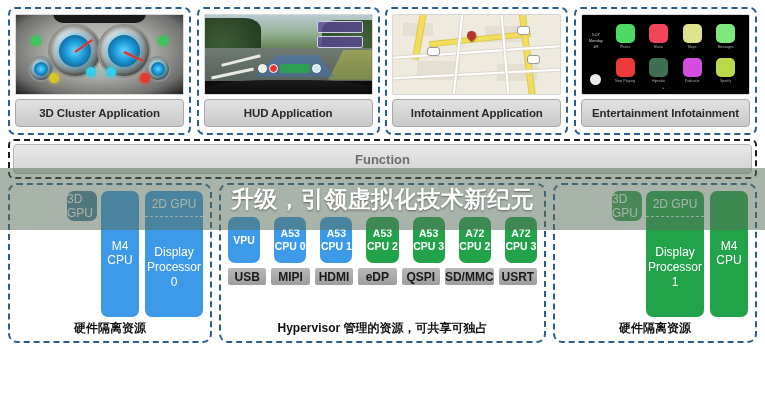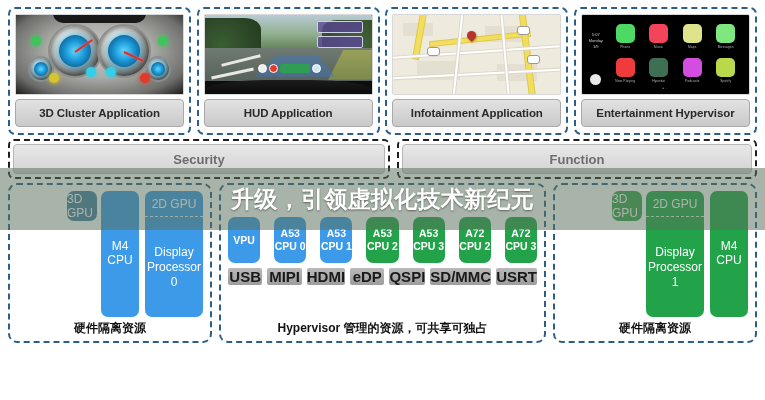--- a/index.html
+++ b/index.html
@@ -274,21 +274,21 @@
     color: #fff; font-size: 10.5px; font-weight: bold; line-height: 1.2;
   }
   .cpu.blue { background: #3c9ae8; }
   .cpu.green { background: #22a34a; }
   .io-row { display: flex; gap: 5px; height: 17px; }
   .io {
     flex: 1 1 0;
     background: linear-gradient(#b9b9b9, #9d9d9d);
     border-radius: 2px;
     display: flex; align-items: center; justify-content: center;
-    font-size: 15px; font-weight: bold; color: #1a1a1a;
+    font-size: 12px; font-weight: bold; color: #1a1a1a;
   }
 
   
   .soc {
     position: absolute;
     left: 8px; bottom: 9px; width: 749px; height: 36px;
     background: #2d7f96;
     border-radius: 3px;
     display: flex; align-items: center; justify-content: center;
     color: #ffffff; font-size: 15px; font-weight: bold;
@@ -437,28 +437,25 @@
               <div class="cp-nm">Podcasts</div>
             </div>
           <div class="cp-cell">
               <div class="cp-ic" style="background:#b9d94a"></div>
               <div class="cp-nm">Spotify</div>
             </div>
         </div>
         <div class="cp-home"></div>
         <div class="cp-dots">• ·</div>
       </div>
-      <div class="app-label">Entertainment Hypervisor</div>
+      <div class="app-label">Entertainment Infotainment</div>
     </div>
   </div>
 
   <div class="sec-row">
-    <div class="sec-box left">
-      <div class="sec-inner">Security</div>
-    </div>
     <div class="sec-box right">
       <div class="sec-inner">Function</div>
     </div>
   </div>
 
   <div class="res-row">
 
     <div class="res-box iso">
       <div class="iso-body">
         <div class="gpu3d blue">3D GPU</div>

